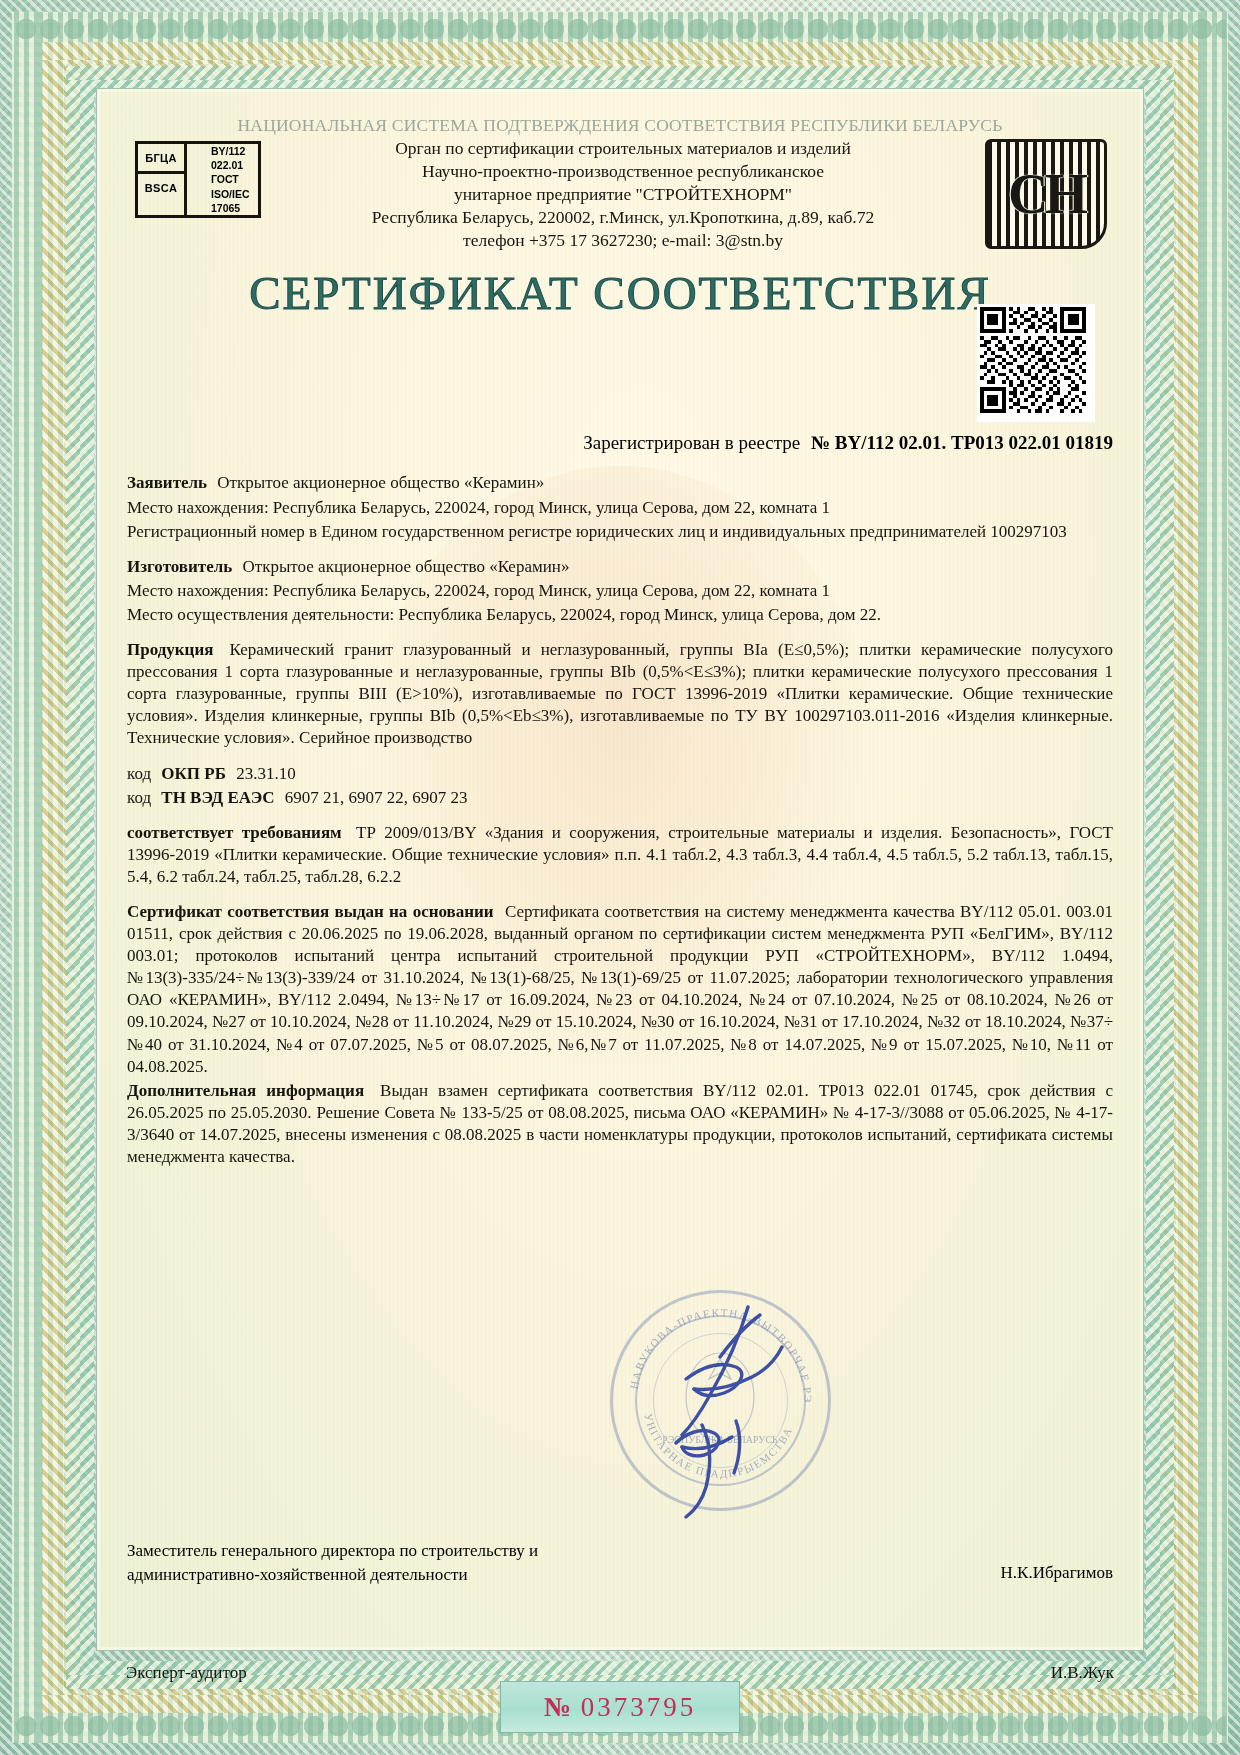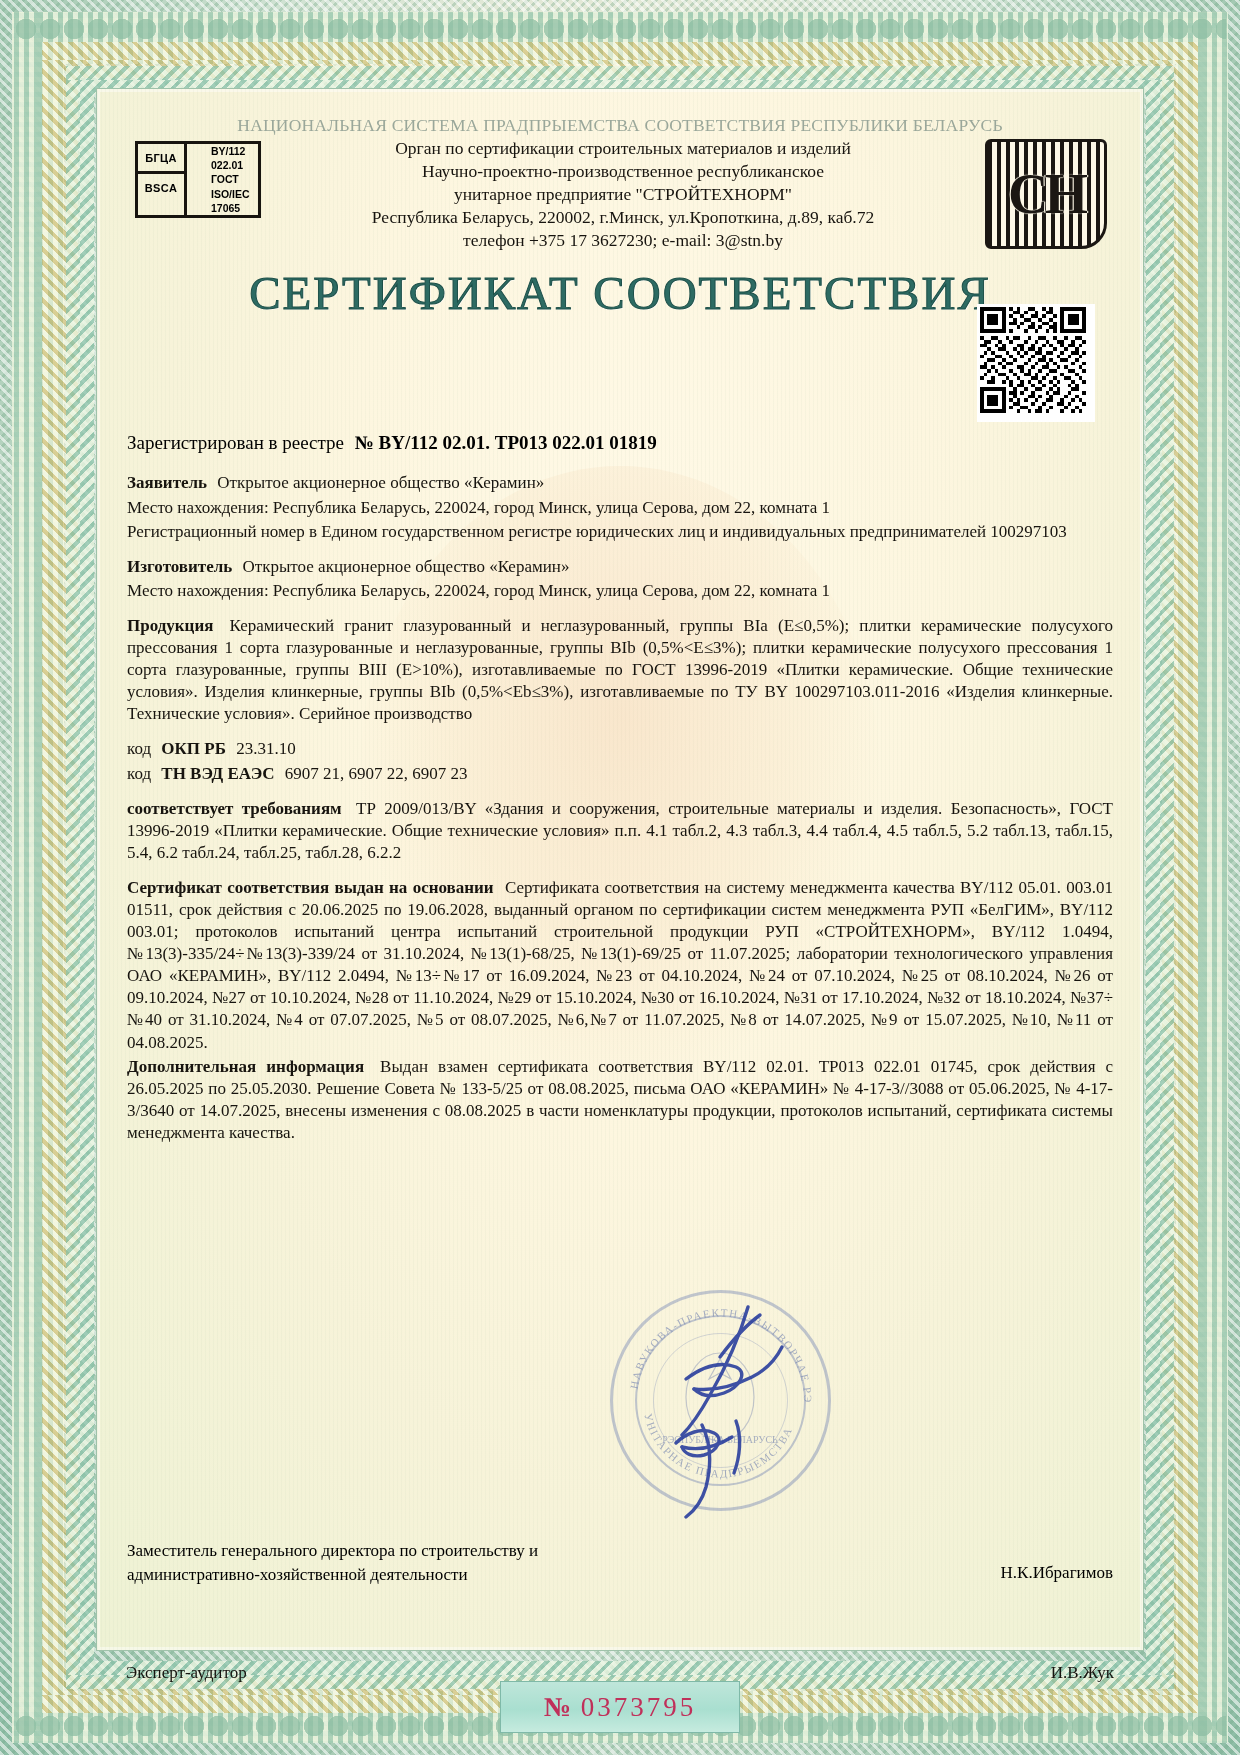--- a/index.html
+++ b/index.html
@@ -158,21 +158,21 @@
     position:absolute;right:-30px;bottom:10px;
     font-size:25px;font-weight:bold;color:#100d09;
     font-family:"Liberation Sans", sans-serif;
   }
   .qr{
     position:absolute;right:18px;top:-18px;width:112px;height:112px;
     background:#fff;padding:3px;
   }
 
   
-  .reg-line{text-align:left;font-size:19px;margin-top:14px;}
+  .reg-line{text-align:right;font-size:19px;margin-top:14px;}
   .reg-line b{font-weight:bold;}
   .date-grid{
     margin-top:6px;display:flex;flex-direction:column;gap:2px;
     align-items:center;
   }
   .date-row{display:flex;width:430px;font-size:19px;}
   .date-row .lbl{width:215px;text-align:right;padding-right:22px;}
   .date-row .val{font-weight:bold;}
 
   
@@ -212,21 +212,21 @@
 <div class="border-band band2"></div>
 <div class="border-band band3"></div>
 <div class="scallop-top"></div>
 <div class="scallop-bottom"></div>
 
 <div class="paper">
   <div class="watermark"></div>
 
   <div class="content">
 
-    <div class="nsps-title">НАЦИОНАЛЬНАЯ СИСТЕМА ПРАДПРЫЕМСТВА СООТВЕТСТВИЯ РЕСПУБЛИКИ БЕЛАРУСЬ</div>
+    <div class="nsps-title">НАЦИОНАЛЬНАЯ СИСТЕМА ПОДТВЕРЖДЕНИЯ СООТВЕТСТВИЯ РЕСПУБЛИКИ БЕЛАРУСЬ</div>
 
     <div class="hdr">
 
       <div class="accred">
         <div class="row">
           <div class="lft">
             <div class="cellA">БГЦА</div>
             <div class="cellB">BSCA</div>
           </div>
           <div class="rgt">
@@ -495,20 +495,21 @@
       <div class="p nj">Место нахождения: Республика Беларусь, 220024, город Минск, улица Серова, дом 22, комната 1</div>
       <div class="p">Регистрационный номер в Едином государственном регистре юридических лиц и индивидуальных предпринимателей 100297103</div>
 
       <div class="gap"></div>
 
       <div class="p nj">
         <span class="lead">Изготовитель</span>
         <span class="sp"></span><span>Открытое акционерное общество «Керамин»</span>
       </div>
       <div class="p nj">Место нахождения: Республика Беларусь, 220024, город Минск, улица Серова, дом 22, комната 1</div>
+      <div class="p nj">Место осуществления деятельности: Республика Беларусь, 220024, город Минск, улица Серова, дом 22.</div>
 
       <div class="gap"></div>
 
       <div class="p">
         <span class="lead">Продукция</span>
         <span class="sp"></span><span>Керамический гранит глазурованный и неглазурованный, группы BIa (E≤0,5%); плитки керамические полусухого прессования 1 сорта глазурованные и неглазурованные, группы BIb (0,5%&lt;E≤3%); плитки керамические полусухого прессования 1 сорта глазурованные, группы BIII (E&gt;10%), изготавливаемые по ГОСТ 13996-2019 «Плитки керамические. Общие технические условия». Изделия клинкерные, группы BIb (0,5%&lt;Eb≤3%), изготавливаемые по ТУ BY 100297103.011-2016 «Изделия клинкерные. Технические условия». Серийное производство</span>
       </div>
 
       <div class="gap"></div>
 

